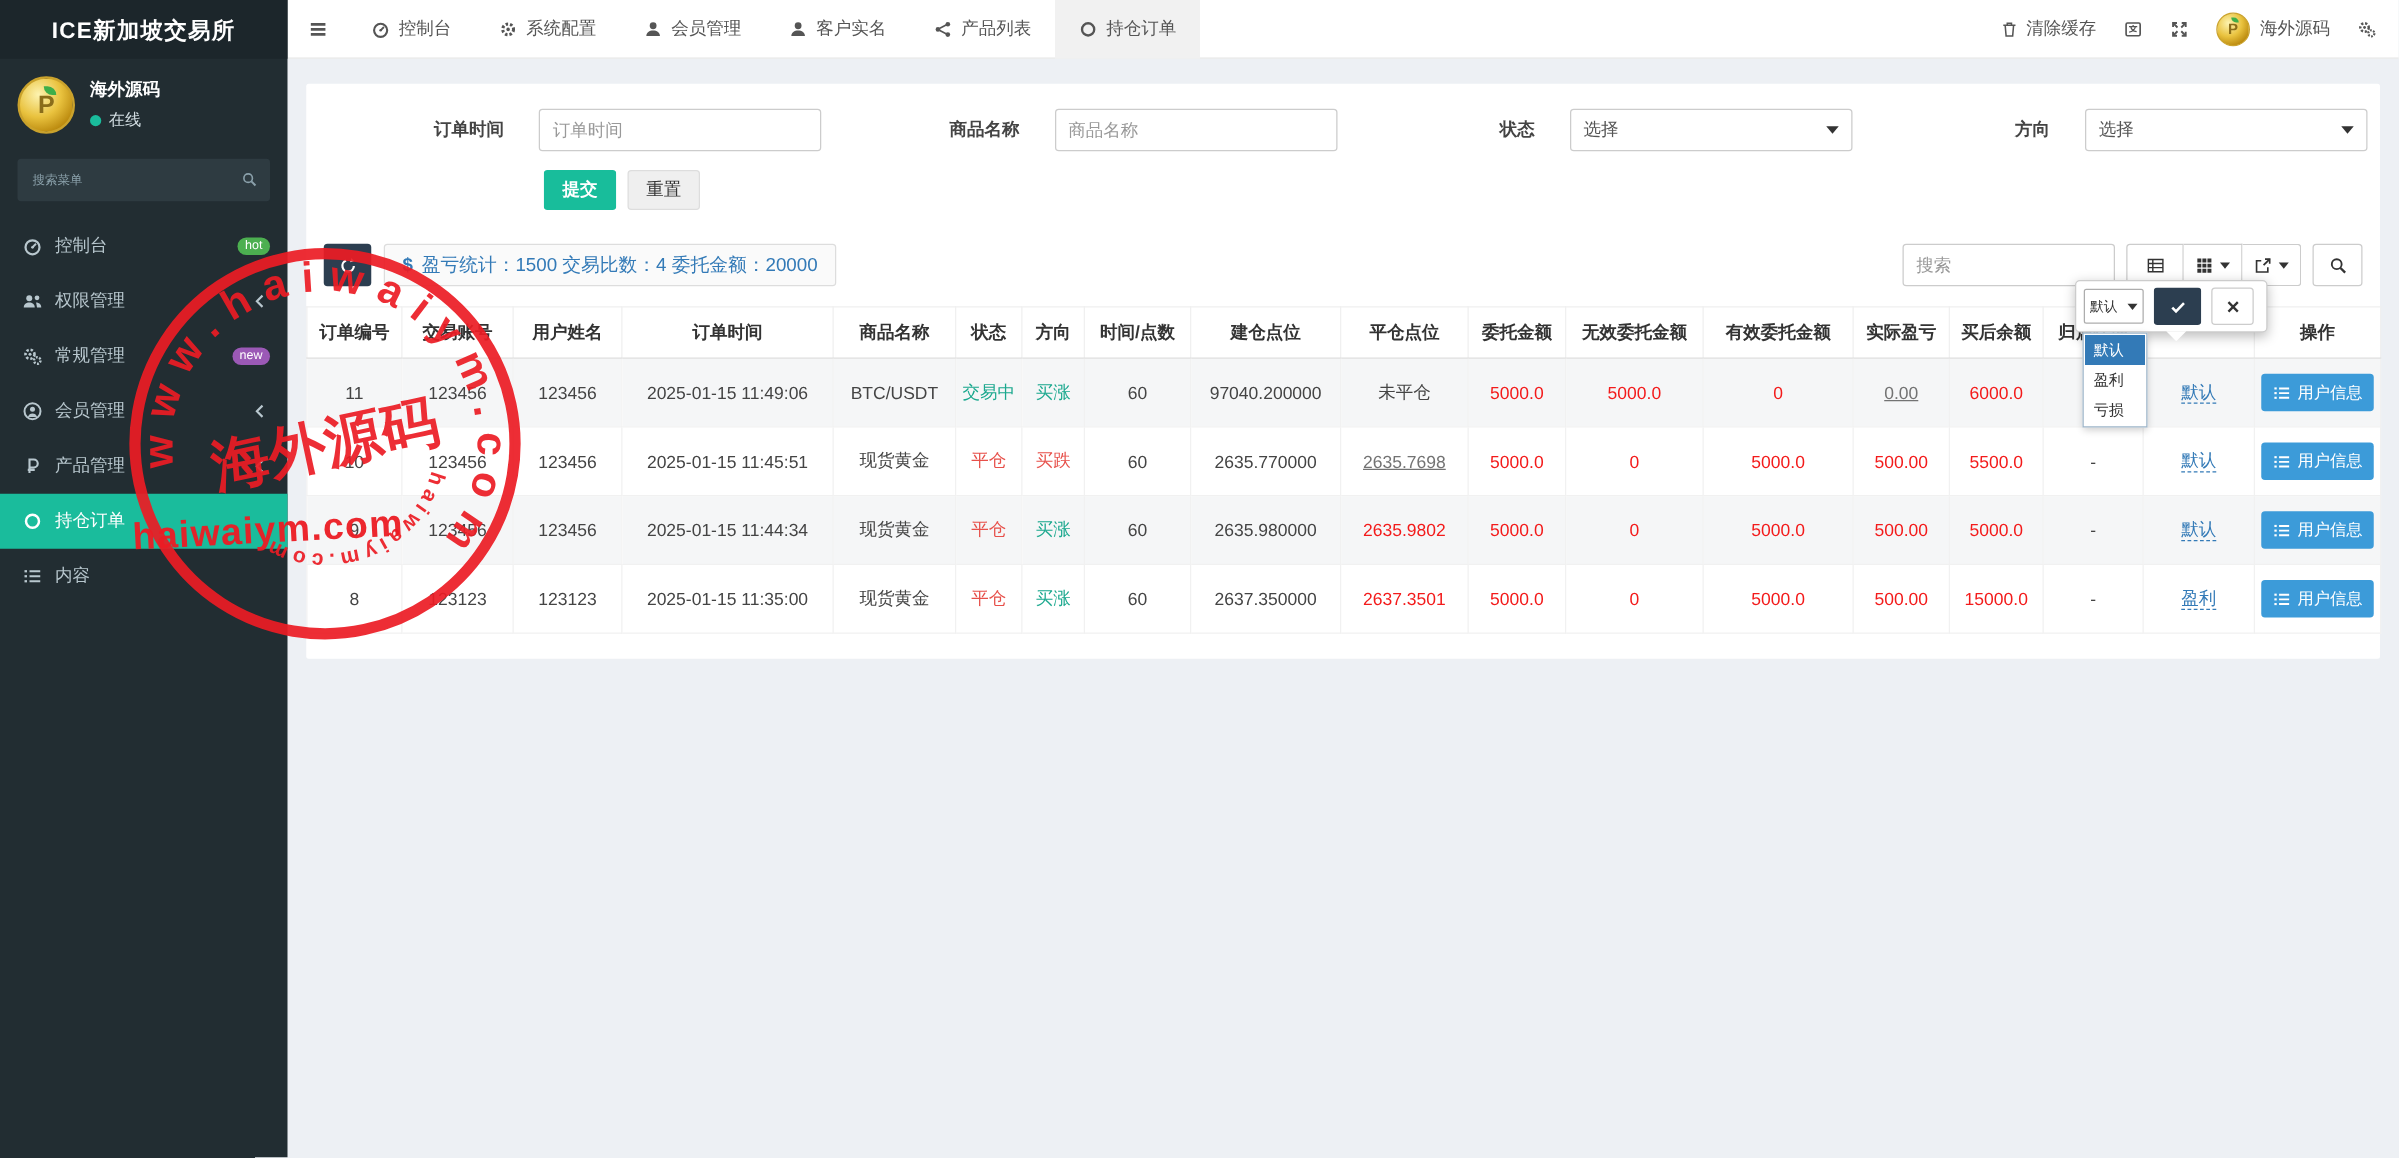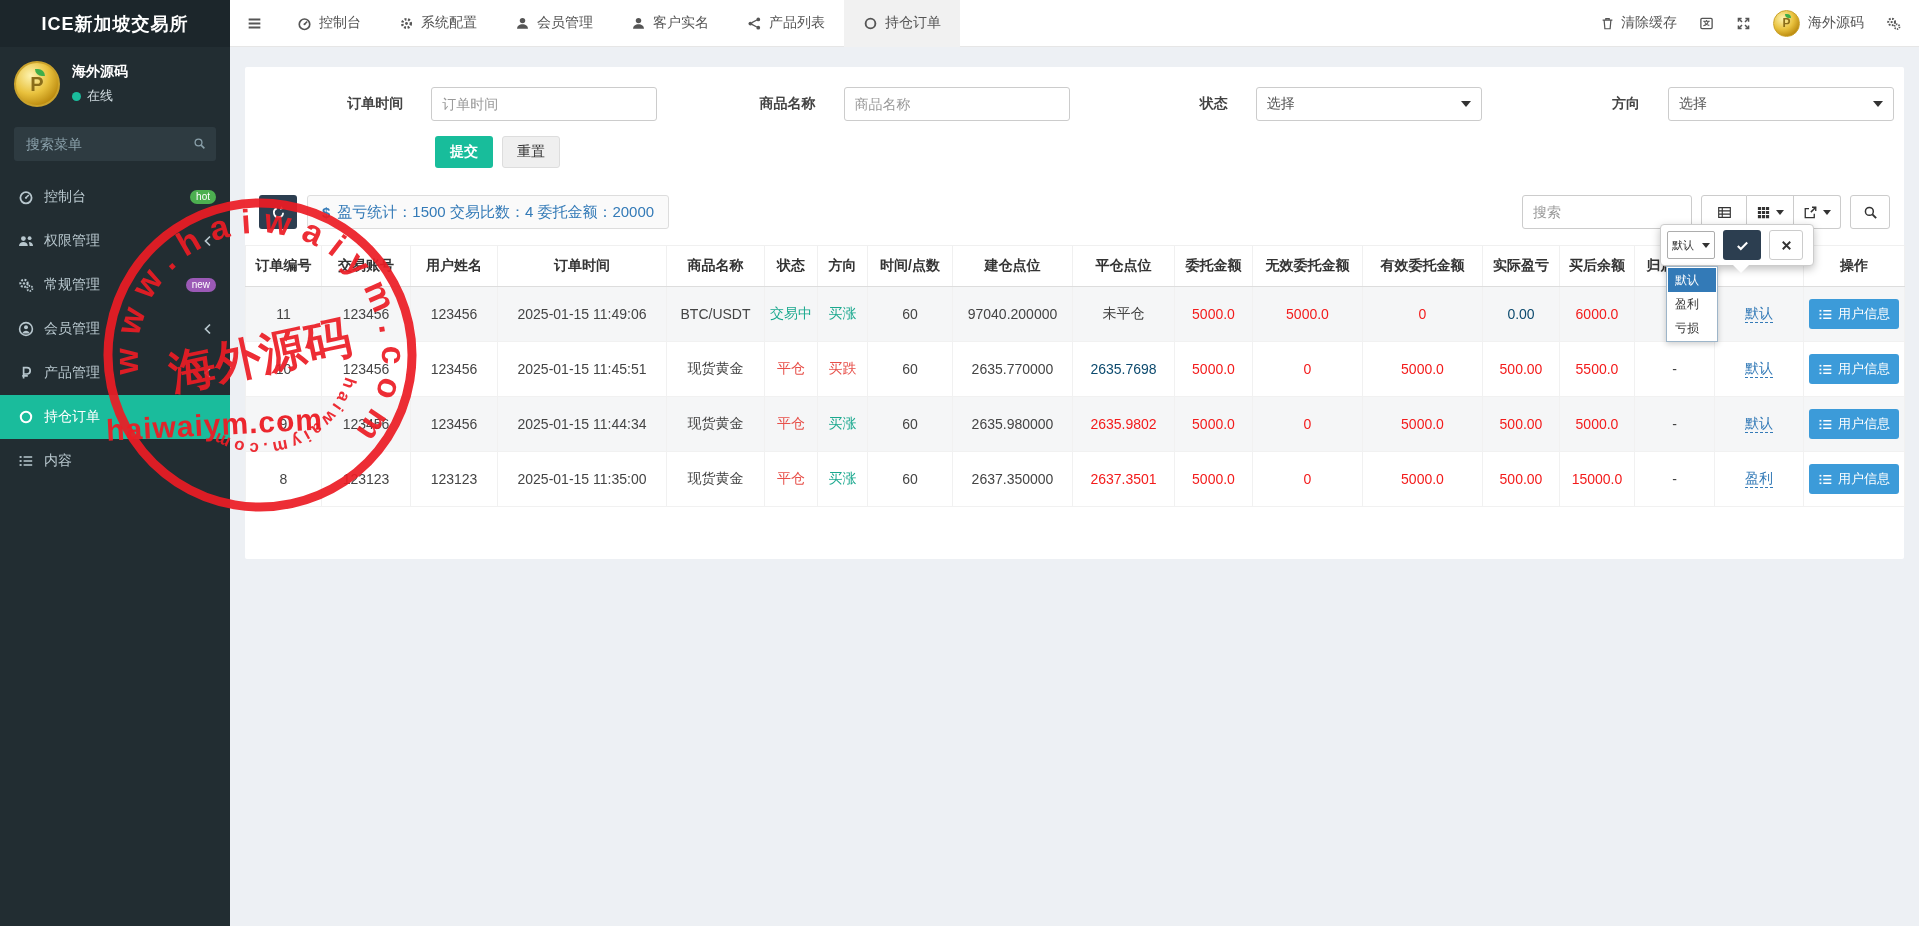--- a/index.html
+++ b/index.html
@@ -14,21 +14,21 @@
   .brand { height:47px; background:#1c262b; color:#fff; display:flex; align-items:center; justify-content:center; font-size:18px; font-weight:bold; letter-spacing:1px; }
   .user-panel { display:flex; align-items:center; gap:12px; padding:14px 14px 10px 14px; }
   .coin { width:46px; height:46px; border-radius:50%; background:radial-gradient(circle at 35% 30%, #fdf3b0, #e9c23e 45%, #b8860b 80%, #7a5c10); border:2px solid #caa22c; position:relative; display:flex;align-items:center;justify-content:center; font-weight:bold; color:#8a6d1a; font-size:20px; flex:none; }
   .coin .leaf { position:absolute; top:6px; left:19px; width:10px; height:7px; background:#3fae49; border-radius:0 8px 0 8px; }
   .coin.small { width:27px; height:27px; font-size:12px; border-width:1px; }
   .coin.small .leaf { top:3px; left:11px; width:6px; height:4px; }
   .u-name { color:#fff; font-weight:bold; font-size:14px; margin-bottom:6px; }
   .u-status { color:#d2dde2; font-size:13px; display:flex; align-items:center; gap:6px; }
   .dot { width:9px; height:9px; border-radius:50%; background:#1abc9c; display:inline-block; }
   .side-search { margin:10px 14px 14px 14px; position:relative; }
-  .side-search input { width:100%; height:34px; background:#2e3b41; border:none; border-radius:3px; color:#c9d4d9; padding:0 30px 0 12px; font-size:14px; outline:none; }
+  .side-search input { width:100%; height:34px; background:#2e3b41; border:none; border-radius:3px; color:#c9d4d9; padding:0 30px 0 12px; font-size:10px; outline:none; }
   .side-search input::placeholder { color:#8aa0aa; }
   .side-search .ic { position:absolute; right:10px; top:10px; color:#8aa0aa; width:13px; height:13px; }
   .side-menu { list-style:none; }
   .sm-item { height:44px; display:flex; align-items:center; padding:0 14px 0 18px; color:#b8c7ce; font-size:14px; cursor:pointer; gap:10px; }
   .sm-item .ic { color:#b8c7ce; width:16px; height:16px; }
   .sm-item.active { background:#1abc9c; color:#fff; }
   .sm-item.active .ic { color:#fff; }
   .sm-badge { margin-left:auto; color:#fff; font-size:10px; padding:2px 6px; border-radius:8px; line-height:1; }
   .sm-chev { margin-left:auto; color:#8aa0aa; width:13px; height:13px; }
 
@@ -40,21 +40,21 @@
   .nav-items { display:flex; height:47px; }
   .nav-item { display:flex; align-items:center; gap:7px; padding:0 19px; color:#555; font-size:14px; cursor:pointer; height:47px; }
   .nav-item .ic { color:#555; }
   .nav-item.active { background:#f1f1f1; }
   .nav-right { margin-left:auto; display:flex; align-items:center; gap:22px; padding-right:18px; color:#555; }
   .nav-right .tool { display:flex; align-items:center; gap:6px; cursor:pointer; font-size:14px; }
   .nav-user { display:flex; align-items:center; gap:8px; cursor:pointer; font-size:14px; }
 
   
   .content { padding:20px 15px 0 15px; }
-  .panel { background:#fff; border-radius:2px; padding:14px 0 52px 0; min-height:458px; position:relative; }
+  .panel { background:#fff; border-radius:2px; padding:14px 0 20px 0; min-height:458px; position:relative; }
 
   .filter-row { display:flex; padding:6px 10px 0 0; }
   .f-group { flex:1; display:flex; align-items:center; }
   .f-label { flex:1; text-align:right; padding-right:28px; font-weight:bold; color:#444; }
   .f-ctrl { width:226px; height:34px; border:1px solid #ccc; border-radius:3px; font-size:14px; }
   input.f-ctrl { padding:0 10px; color:#555; outline:none; }
   input.f-ctrl::placeholder { color:#999; }
   .f-select { display:flex; align-items:center; padding:0 10px; color:#555; position:relative; cursor:pointer; background:#fff; }
   .f-select .caret { margin-left:auto; width:0; height:0; border-left:5px solid transparent; border-right:5px solid transparent; border-top:6px solid #333; }
 
@@ -75,21 +75,21 @@
   .btn-group .tb-btn:first-child { border-radius:3px 0 0 3px; }
   .btn-group .tb-btn:last-child { border-radius:0 3px 3px 0; }
   .tb-btn.single { border-radius:3px; min-width:40px; }
   .caret-s { width:0; height:0; border-left:4px solid transparent; border-right:4px solid transparent; border-top:5px solid #333; }
 
   
   table.grid { margin-top:16px; width:1659px; table-layout:fixed; border-collapse:collapse; }
   .grid th { font-weight:bold; color:#333; padding:11px 4px; border:1px solid #f0f0f0; border-bottom:1px solid #ddd; text-align:center; font-size:14px; overflow:hidden; white-space:nowrap; }
   .grid td { text-align:center; padding:12px 4px; border:1px solid #f1f1f1; font-size:14px; overflow:hidden; white-space:nowrap; }
   .grid tbody tr:nth-child(odd) { background:#f5f6f7; }
-  .t-red { color:#f31b1b; } .t-ngreen { color:#0c4a6e; } .t-sgreen { color:#1aa88e; } .t-sred { color:#e7504a; }
+  .t-red { color:#f31b1b; } .t-ngreen { color:#737373;text-decoration:underline; } .t-sgreen { color:#1aa88e; } .t-sred { color:#e7504a; }
   .lnk { color:#337ab7; border-bottom:1px dashed #337ab7; padding-bottom:1px; cursor:pointer; }
   .btn-info { background:#3c9bd9; color:#fff; border:none; border-radius:3px; padding:6px 9px; font-size:13px; display:inline-flex; align-items:center; gap:5px; cursor:pointer; }
   .summary { margin:18px 0 0 14px; color:#333; font-size:14px; }
 
   
   .popup { position:absolute; left:1660px; top:224px; width:154px; height:42px; background:#fff; border:1px solid #ccc; border-radius:4px; box-shadow:0 3px 9px rgba(0,0,0,.25); z-index:70; display:flex; align-items:center; gap:8px; padding:0 6px; }
   .popup:after { content:""; position:absolute; left:72px; bottom:-8px; width:0; height:0; border-left:8px solid transparent; border-right:8px solid transparent; border-top:8px solid #fff; }
   .pp-select { width:48px; height:28px; border:1px solid #adadad; border-radius:2px; display:flex; align-items:center; padding:0 4px; font-size:11px; color:#333; cursor:pointer; background:#fff; }
   .pp-select .caret-s { margin-left:auto; }
   .pp-btn { width:38px; height:30px; border-radius:3px; display:flex; align-items:center; justify-content:center; cursor:pointer; border:1px solid transparent; }

